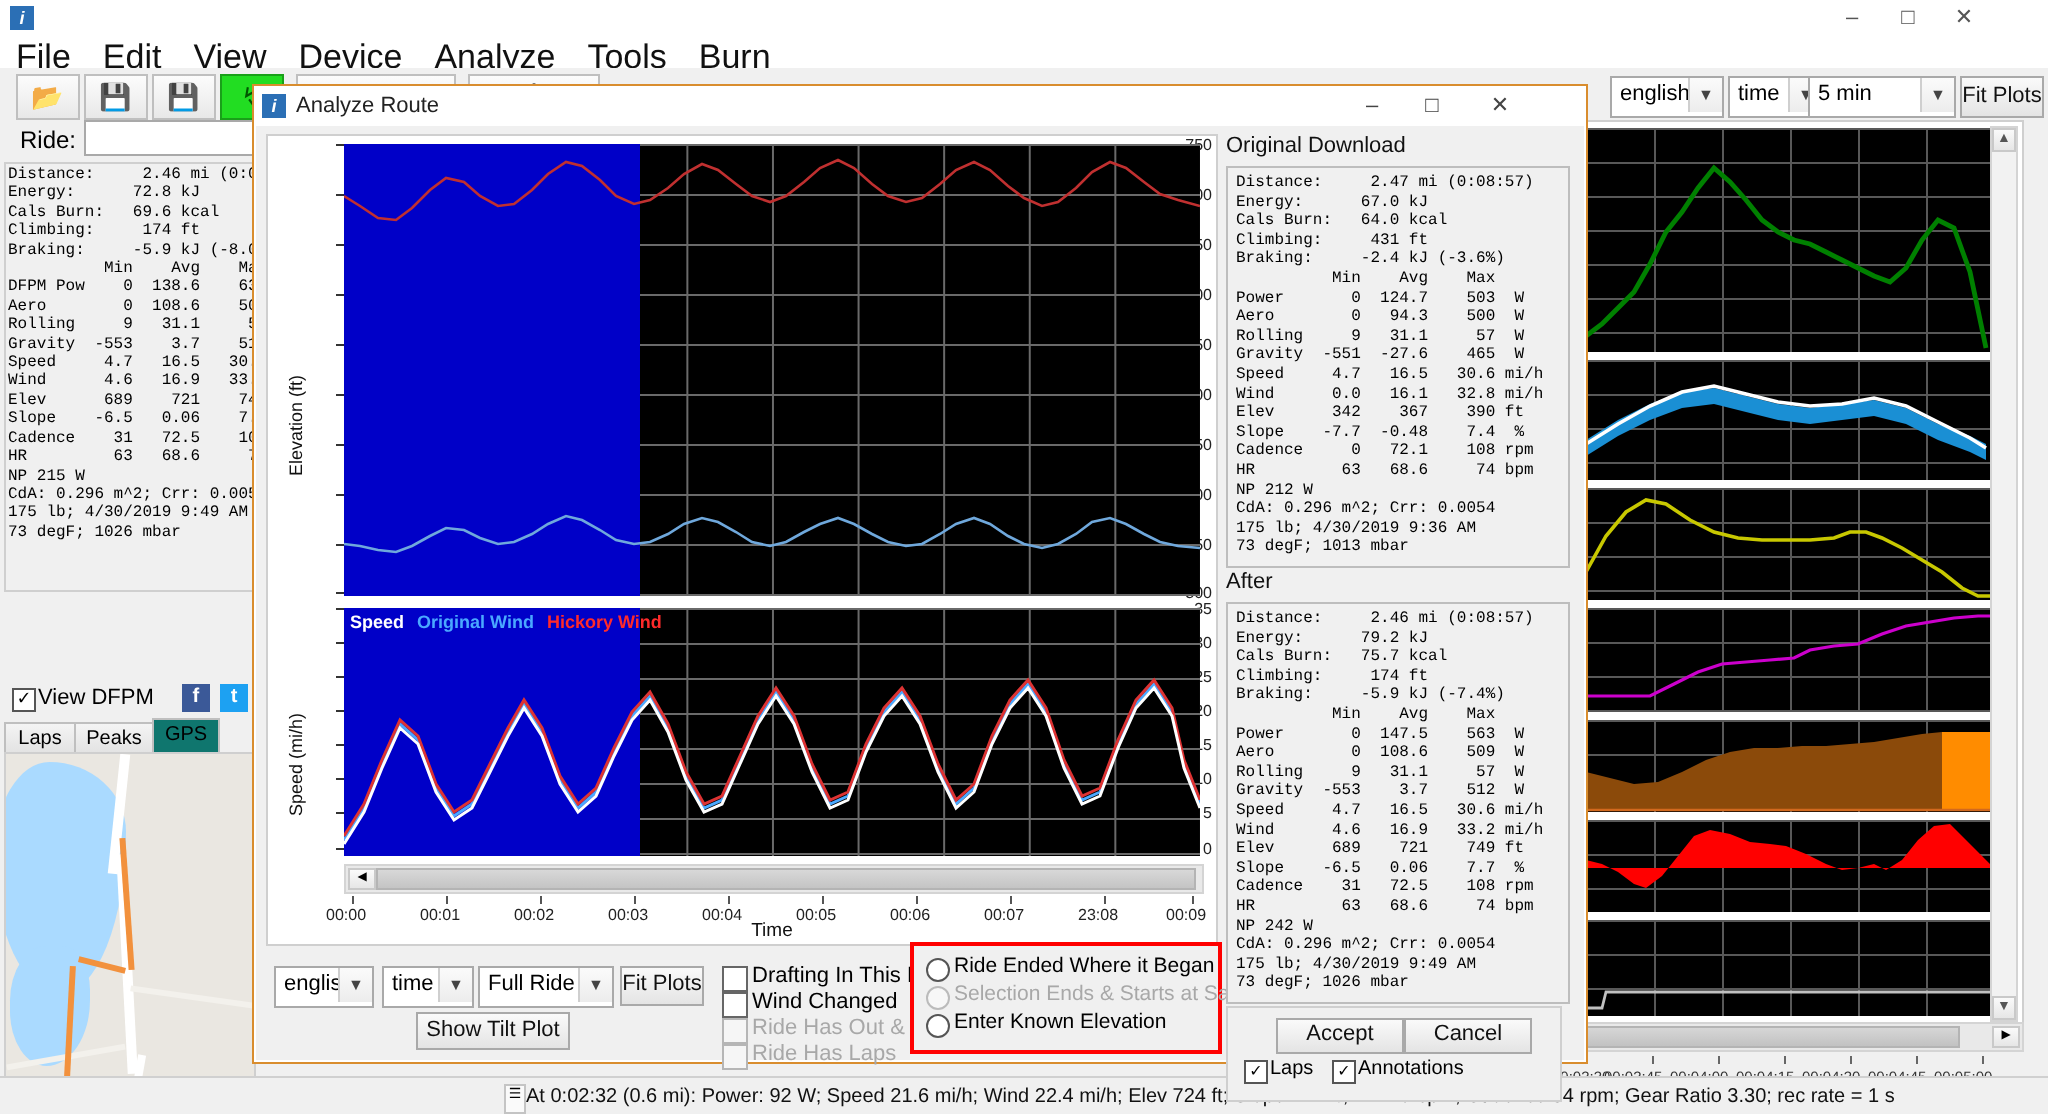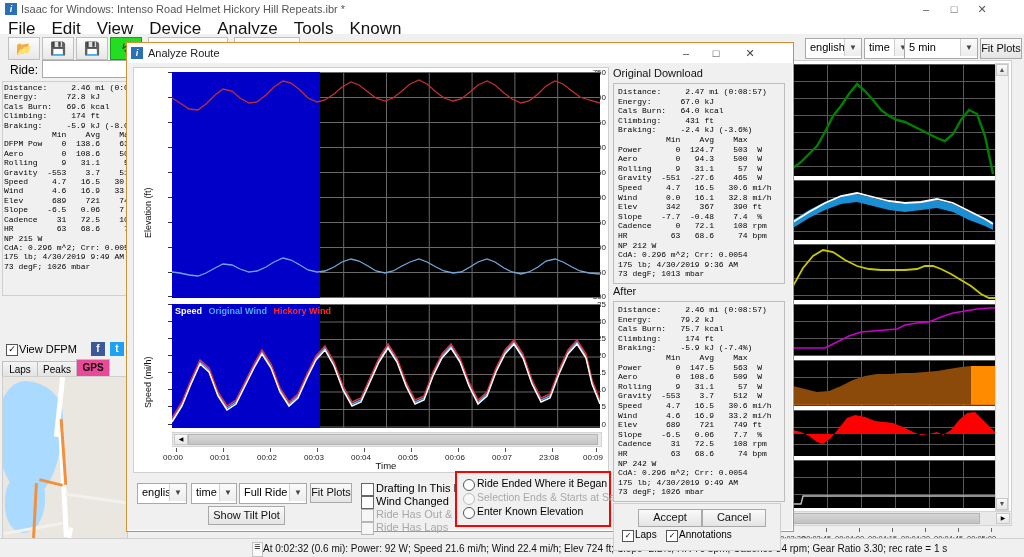--- a/index.html
+++ b/index.html
@@ -55,21 +55,21 @@
   #dfpm-row .cb{position:absolute;left:4px;top:2px;width:10px;height:10px;border:1px solid #555;background:#fff;
         font-size:9px;line-height:9px;text-align:center;}
   #dfpm-row .t{position:absolute;left:17px;top:1px;font-size:11px;}
   #social{position:absolute;right:2px;top:0px;}
   .sico{display:inline-block;width:14px;height:14px;margin-left:2px;color:#fff;font-size:10px;
         text-align:center;line-height:14px;font-weight:bold;vertical-align:top;}
 
   #tabs-left{position:absolute;left:2px;top:299px;width:124px;height:17px;}
   .ltab{position:absolute;top:2px;height:15px;border:1px solid #bfbfbf;border-bottom:none;
         background:linear-gradient(#f4f4f4,#e2e2e2);font-size:10px;text-align:center;line-height:15px;}
-  .ltab.active{top:0px;height:17px;background:#ec4899;border-bottom:2px solid #0ea5e9;font-weight:bold;}
+  .ltab.active{top:0px;height:17px;background:#0f766e;border-bottom:2px solid #0ea5e9;}
 
   
   #map{position:absolute;left:2px;top:316px;width:124px;height:220px;background:#eae7e1;overflow:hidden;
        border:1px solid #cfcfcf;}
   #map .water{position:absolute;left:-6px;top:4px;width:66px;height:116px;background:#aadaff;
        border-radius:42% 58% 50% 50%/40% 30% 70% 60%;}
   #map .water2{position:absolute;left:2px;top:96px;width:40px;height:60px;background:#aadaff;
        border-radius:50% 40% 60% 50%;}
   #map .roadw{position:absolute;background:#ffffff;}
   #map .roadg{position:absolute;background:#f3f1ec;}
@@ -167,34 +167,33 @@
       font-size:8px;line-height:9px;text-align:center;}
   .ckmini .t{position:absolute;left:13px;top:0;}
 </style>
 </head>
 <body>
 
 <div id="app-window">
 
   <div id="titlebar">
     <div class="tb-icon">i</div>
-    <div class="tb-text">Isaac for Windows:  Intenso Road Helmet Hickory Hill Repeats.ibr *</div>
     <div class="wbtn" id="win-min">–</div>
     <div class="wbtn" id="win-max">□</div>
     <div class="wbtn" id="win-close">✕</div>
   </div>
 
   <div id="menubar">
     <div class="mi">File</div>
     <div class="mi">Edit</div>
     <div class="mi">View</div>
     <div class="mi">Device</div>
     <div class="mi">Analyze</div>
     <div class="mi">Tools</div>
-    <div class="mi">Known</div>
+    <div class="mi">Burn</div>
   </div>
 
   <div id="toolbar">
     <div class="tbtn" style="left:8px;">
       <span style="color:#e0a33a;">📂</span>
     </div>
     <div class="tbtn" style="left:42px;">
       <span style="color:#777;">💾</span>
     </div>
     <div class="tbtn" style="left:76px;">

